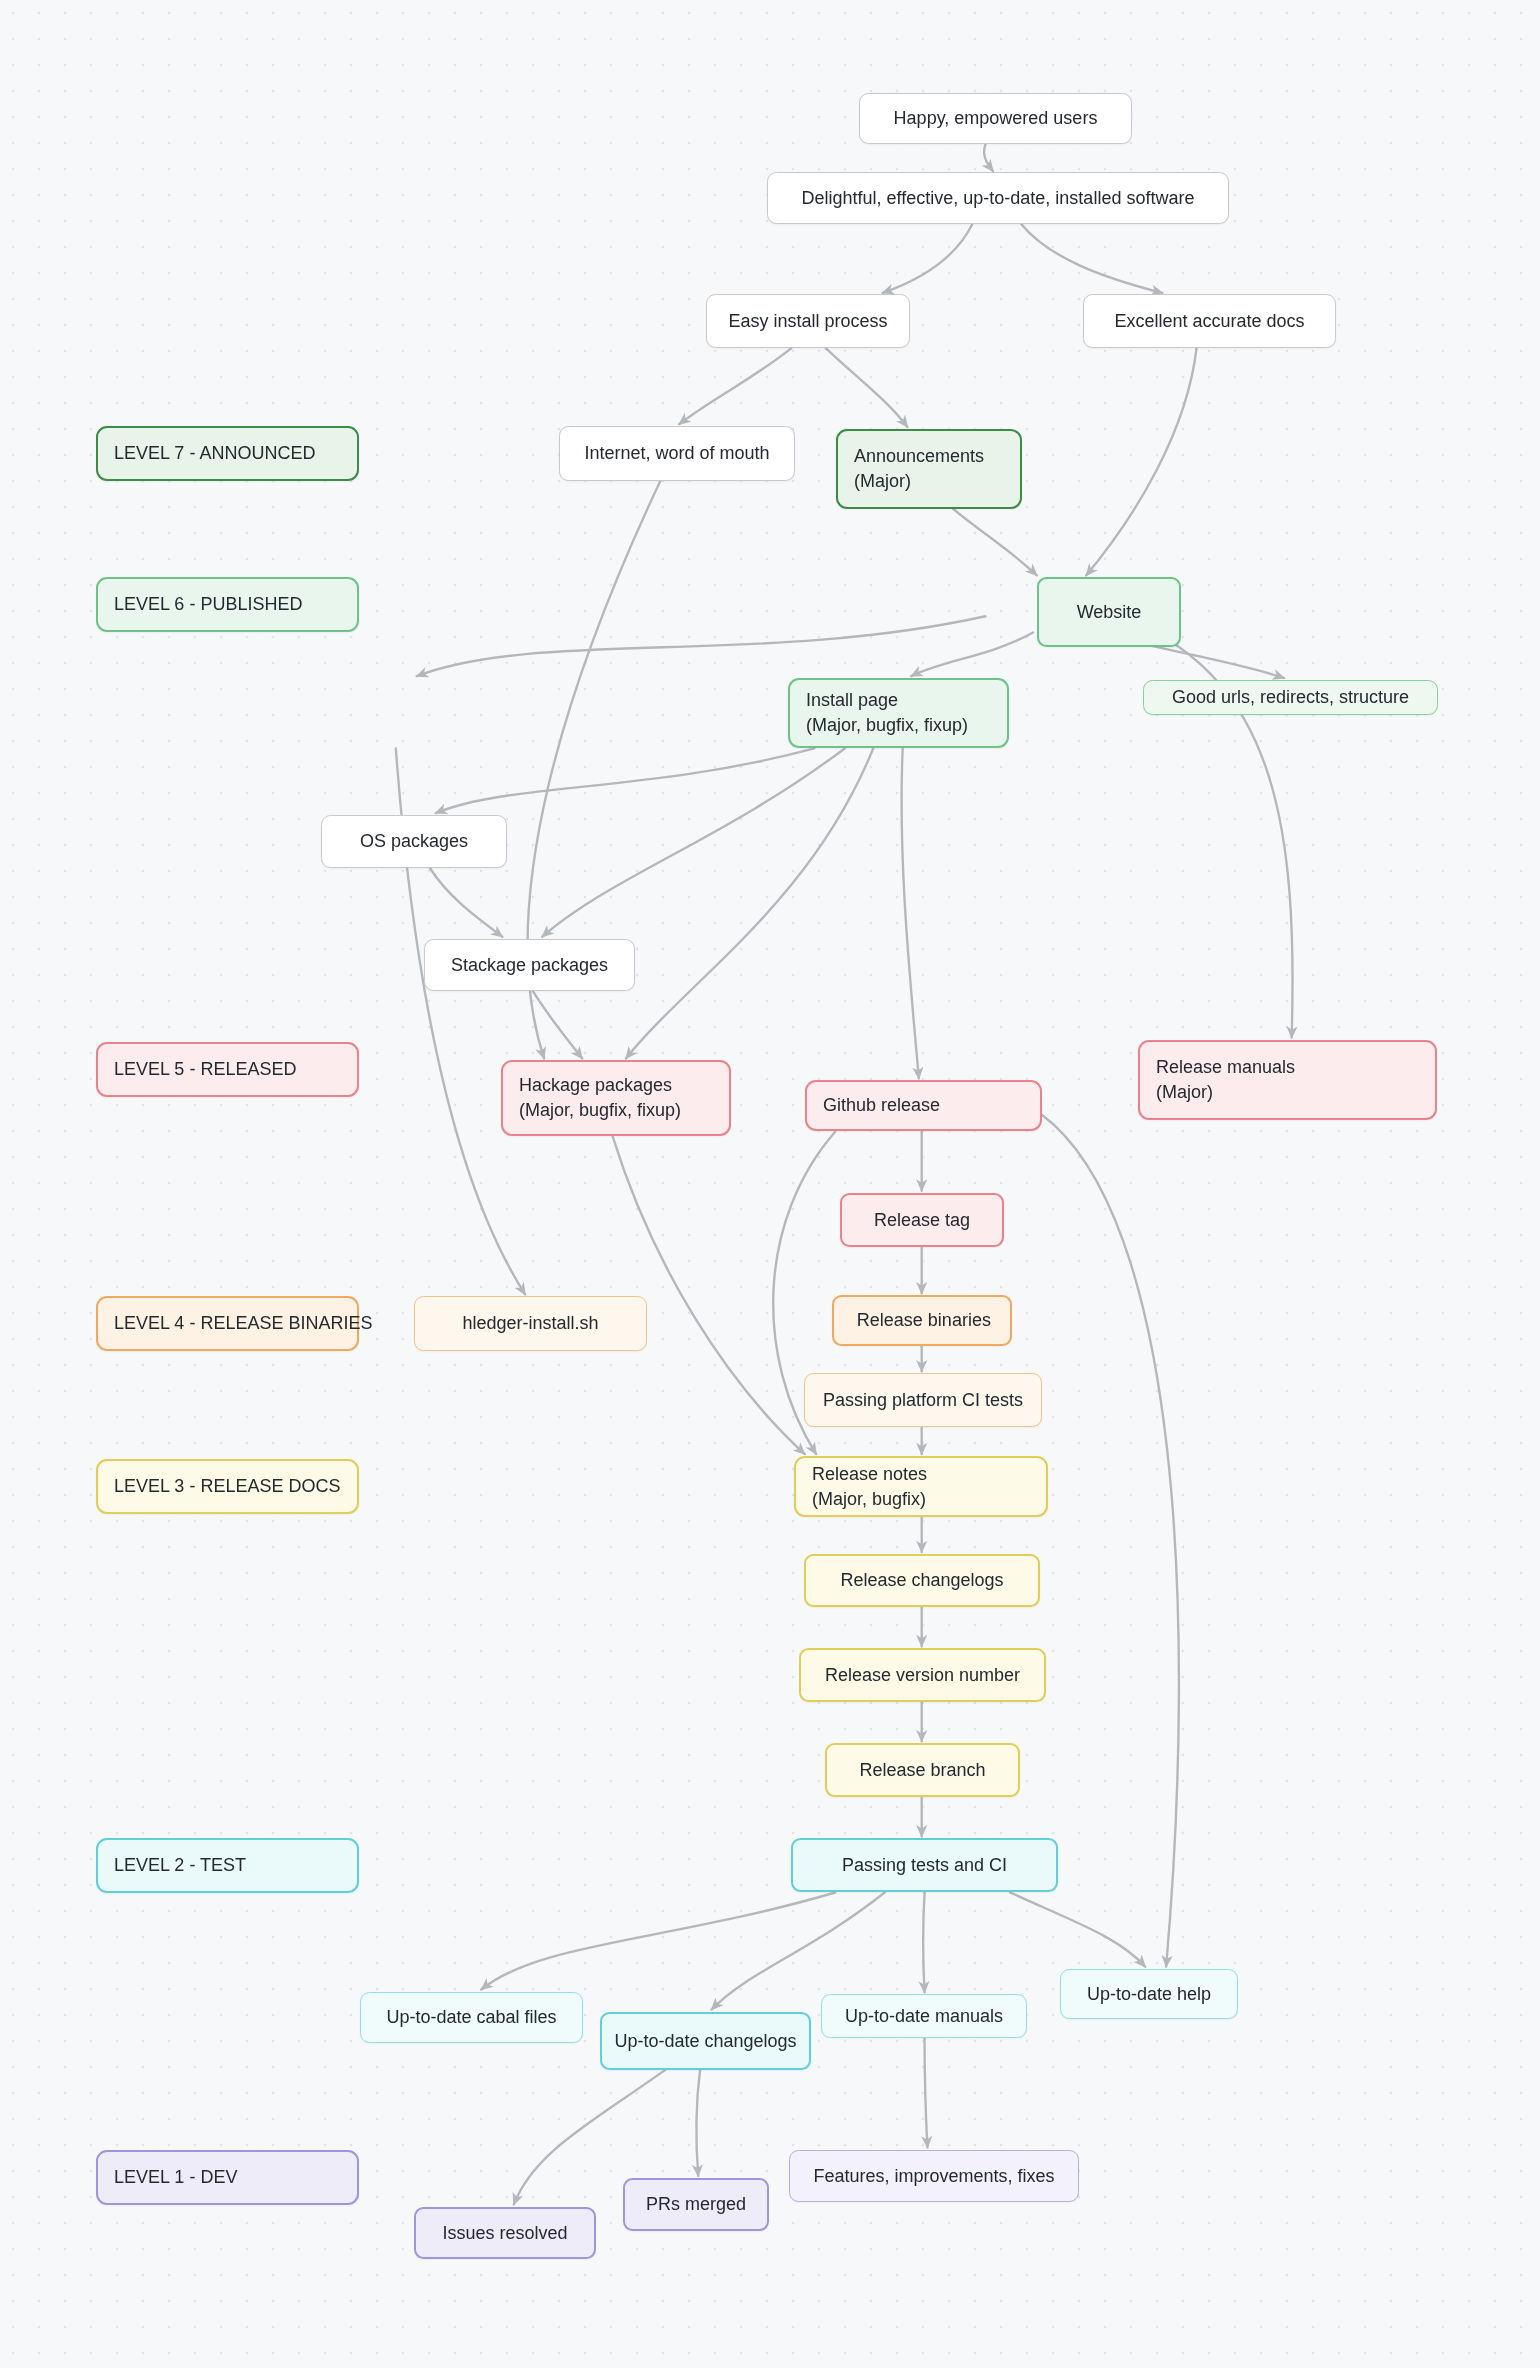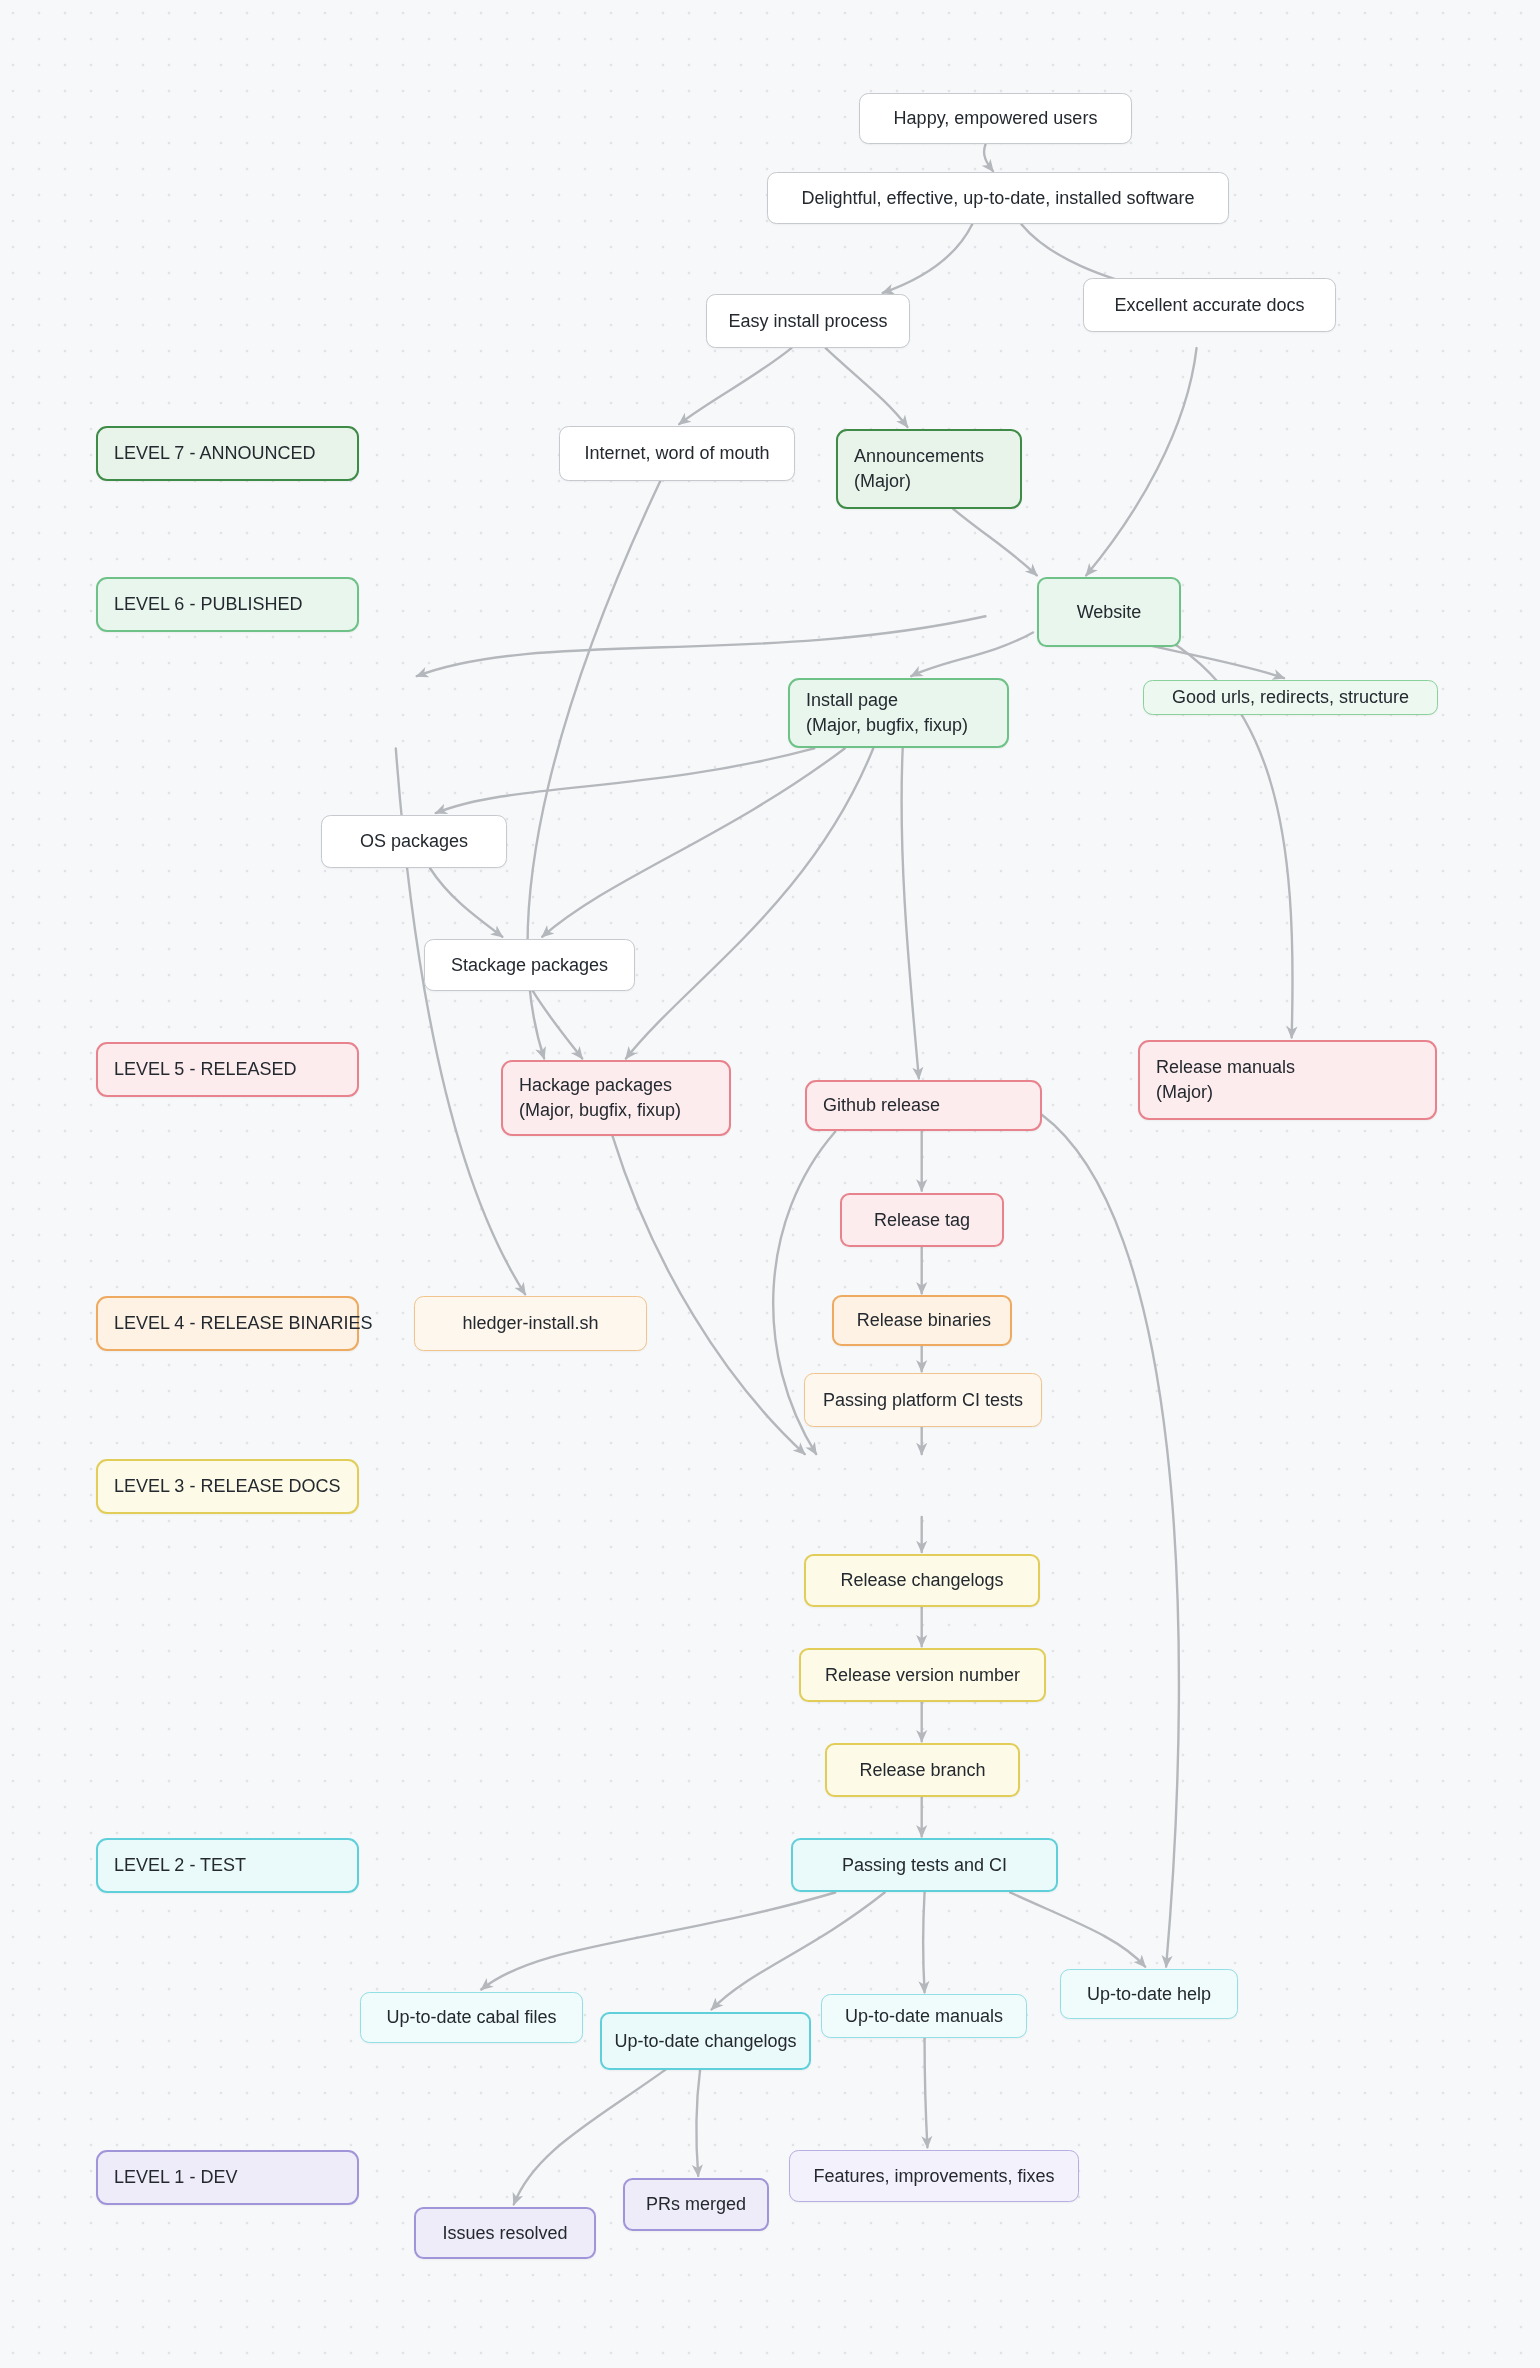--- a/index.html
+++ b/index.html
@@ -110,21 +110,21 @@
     </div>
     <div class="node s-white" style="left: 859px; top: 93px; width: 273px; height: 51px;">
       <div class="line">Happy, empowered users</div>
     </div>
     <div class="node s-white" style="left: 767px; top: 172px; width: 462px; height: 52px;">
       <div class="line">Delightful, effective, up-to-date, installed software</div>
     </div>
     <div class="node s-white" style="left: 706px; top: 294px; width: 204px; height: 54px;">
       <div class="line">Easy install process</div>
     </div>
-    <div class="node s-white" style="left: 1083px; top: 278px; width: 253px; height: 54px;">
+    <div class="node s-white" style="left: 1083px; top: 294px; width: 253px; height: 54px;">
       <div class="line">Excellent accurate docs</div>
     </div>
     <div class="node s-white" style="left: 559px; top: 426px; width: 236px; height: 55px;">
       <div class="line">Internet, word of mouth</div>
     </div>
     <div class="node s-green-dark left" style="left: 836px; top: 429px; width: 186px; height: 80px;">
       <div class="line">Announcements</div>
       <div class="line">(Major)</div>
     </div>
     <div class="node s-green" style="left: 1037px; top: 577px; width: 144px; height: 70px;">
@@ -159,20 +159,24 @@
     </div>
     <div class="node s-orange-light" style="left: 414px; top: 1296px; width: 233px; height: 55px;">
       <div class="line">hledger-install.sh</div>
     </div>
     <div class="node s-orange" style="left: 832px; top: 1295px; width: 180px; height: 51px; padding-left: 17px;">
       <div class="line">Release binaries</div>
     </div>
     <div class="node s-orange-light" style="left: 804px; top: 1373px; width: 238px; height: 54px;">
       <div class="line">Passing platform CI tests</div>
     </div>
+    <div class="node s-yellow left" style="left: 794px; top: 1456px; width: 254px; height: 61px;">
+      <div class="line">Release notes</div>
+      <div class="line">(Major, bugfix)</div>
+    </div>
     <div class="node s-yellow" style="left: 804px; top: 1554px; width: 236px; height: 53px;">
       <div class="line">Release changelogs</div>
     </div>
     <div class="node s-yellow" style="left: 799px; top: 1648px; width: 247px; height: 54px;">
       <div class="line">Release version number</div>
     </div>
     <div class="node s-yellow" style="left: 825px; top: 1743px; width: 195px; height: 54px;">
       <div class="line">Release branch</div>
     </div>
     <div class="node s-cyan" style="left: 791px; top: 1838px; width: 267px; height: 54px;">

